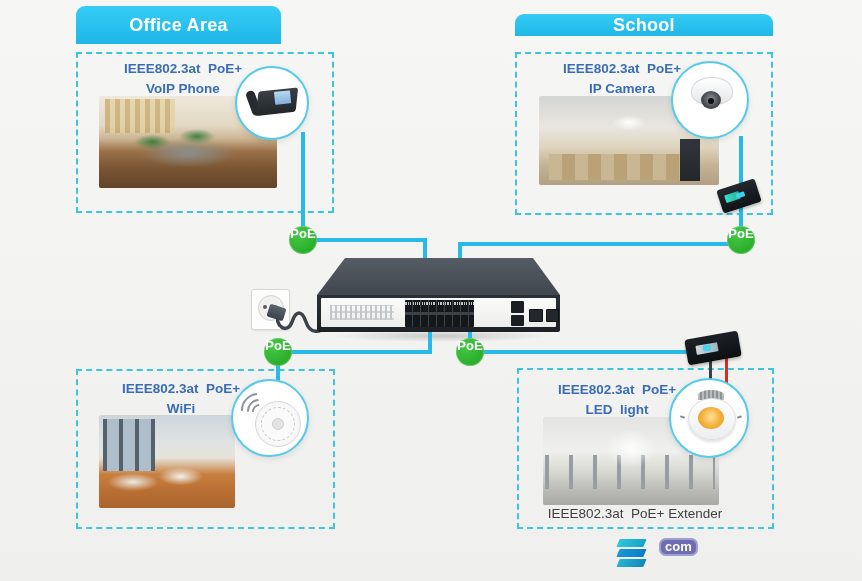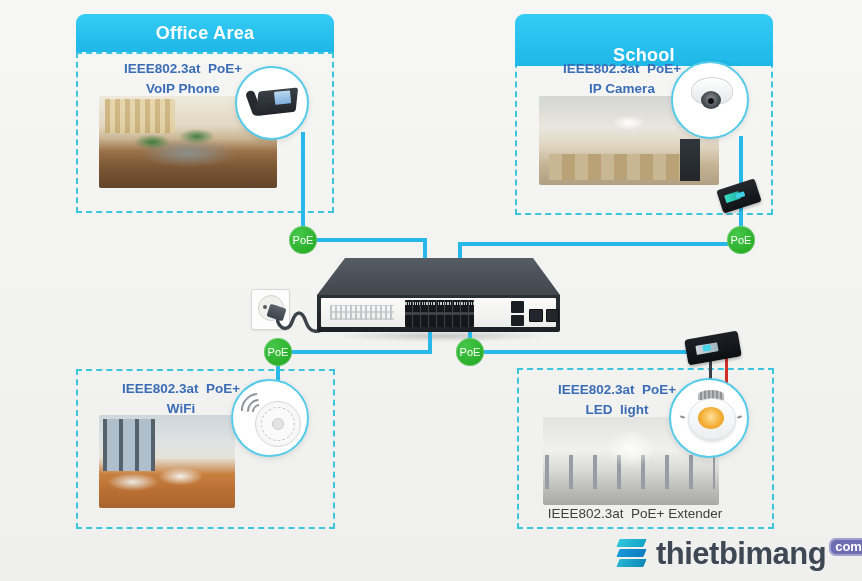--- a/index.html
+++ b/index.html
@@ -95,21 +95,21 @@
   .led .fins{position:absolute;left:10px;top:-4px;width:26px;height:10px;background:repeating-linear-gradient(90deg,#b9bcbe 0 2px,#8e9294 2px 4px);border-radius:50% 50% 0 0;}
   .led .bezel{position:absolute;left:0;top:4px;width:46px;height:40px;background:linear-gradient(180deg,#ffffff,#eceef0);border:1px solid #dcdee0;border-radius:50%;box-shadow:0 2px 3px rgba(0,0,0,.12);}
   .led .glow{position:absolute;left:10px;top:13px;width:26px;height:22px;border-radius:50%;background:radial-gradient(circle at 50% 45%,#ffe09a 0%,#f3af37 55%,#e0981f 100%);}
   .led .tick{position:absolute;width:5px;height:2px;background:#8a8f93;border-radius:1px;}
   
   .pipe{position:absolute;background:#29b9e8;z-index:3;}
   .wire{position:absolute;z-index:4;}
   .poe-badge{
     position:absolute;width:28px;height:28px;border-radius:50%;z-index:6;
     background:radial-gradient(circle at 35% 30%,#46c74a,#27ad27 75%);
-    color:#fff;font-size:11px;font-weight:normal;display:flex;align-items:center;justify-content:center;
+    color:#fff;font-size:13px;font-weight:bold;display:flex;align-items:flex-start;justify-content:center;
     box-shadow:inset 0 0 0 1px rgba(255,255,255,.25);
   }
   
   .switch{position:absolute;left:317px;top:258px;width:243px;height:75px;z-index:4;}
   .sw-top{
     position:absolute;left:0;top:0;width:243px;height:37px;
     background:linear-gradient(180deg,#565c64,#42474e);
     clip-path:polygon(28px 0,216px 0,243px 37px,0 37px);
   }
   .sw-front{position:absolute;left:0;top:37px;width:243px;height:37px;background:linear-gradient(180deg,#2b3036,#1d2125);border-radius:0 0 2px 2px;}
@@ -186,36 +186,36 @@
   <div class="poe-badge" style="left:727px;top:226px;">
       <span>PoE</span>
     </div>
   <div class="poe-badge" style="left:264px;top:338px;">
       <span>PoE</span>
     </div>
   <div class="poe-badge" style="left:456px;top:338px;">
       <span>PoE</span>
     </div>
 
-  <div class="hdr top" style="left:76px;top:14px;width:258px;height:38px;">
+  <div class="hdr top" style="left:76px;top:6px;width:205px;height:38px;">
     <span>Office Area</span>
   </div>
   <div class="pbody" style="left:76px;top:52px;width:258px;height:161px;"></div>
   <div class="plabel" style="left:88px;top:59px;width:190px;">IEEE802.3at  PoE+
 VoIP Phone</div>
   <div class="photo meeting" style="left:99px;top:96px;width:178px;height:92px;"></div>
   <div class="dev-circle" style="left:235px;top:66px;width:74px;height:74px;">
     <div class="voip">
       <div class="handset"></div>
         <div class="body"></div>
         <div class="screen"></div>
     </div>
   </div>
 
-  <div class="hdr top" style="left:515px;top:14px;width:258px;height:52px;align-items:flex-end;">
+  <div class="hdr top" style="left:515px;top:14px;width:258px;height:22px;">
     <span>School</span>
   </div>
   <div class="pbody" style="left:515px;top:52px;width:258px;height:163px;"></div>
   <div class="plabel" style="left:527px;top:59px;width:190px;">IEEE802.3at  PoE+
 IP Camera</div>
   <div class="photo classroom" style="left:539px;top:96px;width:180px;height:89px;"></div>
   <div class="dev-circle" style="left:671px;top:61px;width:78px;height:78px;">
     <div class="dome">
       <div class="cap"></div>
         <div class="lens"></div>
@@ -287,17 +287,16 @@
       <div class="scr"></div>
       <div class="led"></div>
     </div>
 
   <div class="watermark">
     <div class="wm-logo">
         <i></i>
         <i></i>
         <i></i>
       </div>
-    <span class="wm-text">thietbimang</span>
     <span class="wm-tld">com</span>
   </div>
 
 </div>
 
 </body></html>

